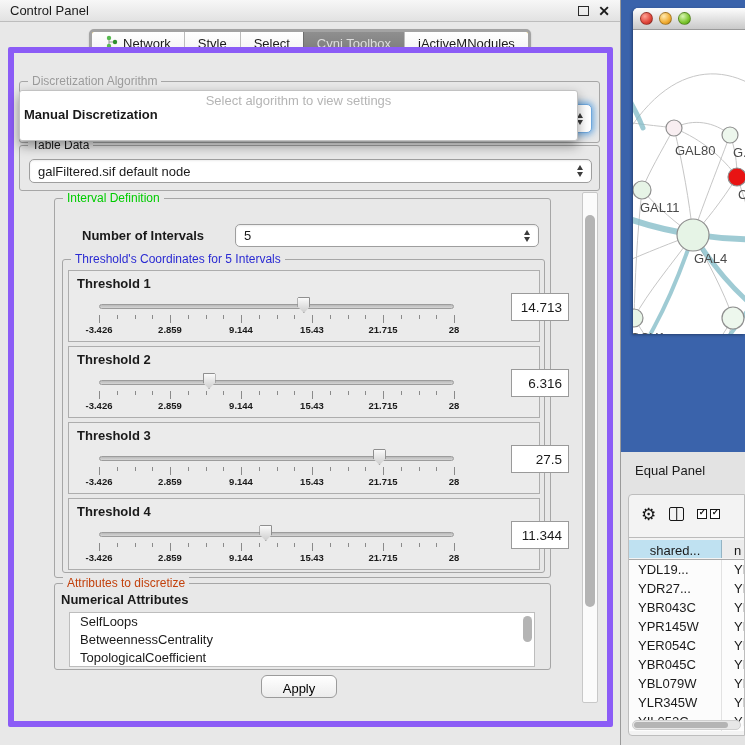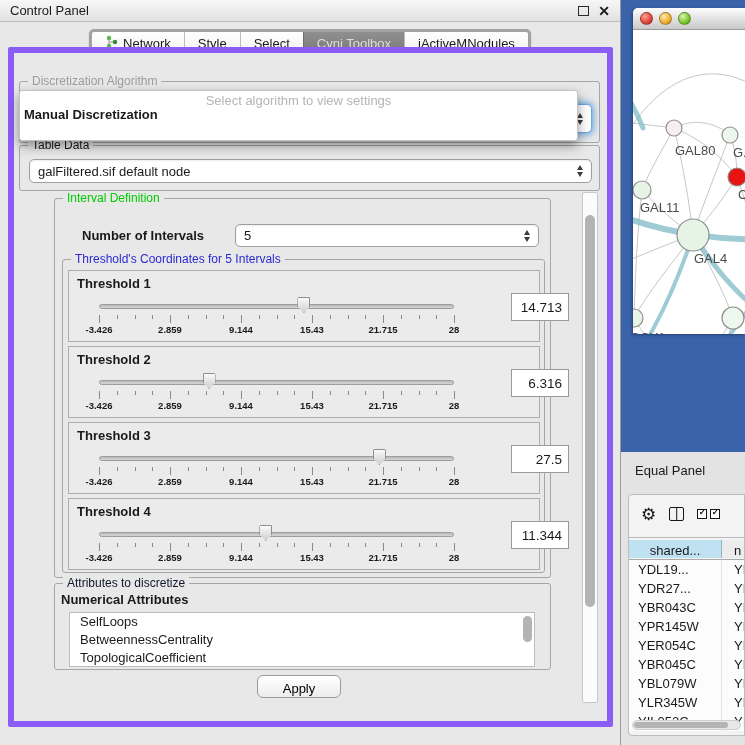--- a/index.html
+++ b/index.html
@@ -62,27 +62,27 @@
   .th-handle { position:absolute; top:26px; width:13px; height:16px; background:linear-gradient(#fafafa,#cfcfcf); border:1px solid #8f8f8f; clip-path:polygon(8% 0%,92% 0%,100% 10%,100% 58%,50% 100%,0% 58%,0% 10%); cursor:grab; }
   .th-ticks { position:absolute; left:30px; top:44px; width:355px; height:9px; }
   .tick { position:absolute; top:0; width:1px; background:#8a8a8a; }
   .tick.minor { height:4px; }
   .tick.major { height:8px; }
   .th-ticklabels { position:absolute; left:30px; top:53px; width:355px; height:13px; }
   .ticklabel { position:absolute; transform:translateX(-50%); font-size:9.5px; font-weight:bold; color:#1a1a1a; white-space:nowrap; }
   .th-value { position:absolute; left:400px; top:22px; width:58px; height:28px; background:#ffffff; border:1px solid #9a9a9a; font-size:13.5px; text-align:right; padding:6px 6px 0 0;margin-left:42px; }
 
   #attr-group { left:35px; top:391px; width:497px; height:87px; }
-  #attr-group > .group-title { color:#0f172a; }
+  #attr-group > .group-title { color:#c2410c; }
   #attr-subtitle { position:absolute; left:6px; top:8px; font-weight:bold; font-size:13px; }
   #attr-list { position:absolute; left:14px; top:28px; width:466px; height:55px; background:#ffffff; border:1px solid #bdbdbd; overflow:hidden; }
   .attr-item { font-size:13px; height:18px; line-height:18px; padding-left:10px; cursor:default; }
   #attr-vthumb { position:absolute; right:2px; top:3px; width:9px; height:26px; background:#b4b4b4; border-radius:5px; }
 
-  #apply-btn { position:absolute; left:50%; top:483px; transform:translateX(-50%); width:84px; height:23px; background:linear-gradient(#ffffff,#ececec); border:1px solid #9b9b9b; border-radius:6px; font-size:13px; font-family:"Liberation Sans",sans-serif; text-align:center; padding-top:3px; cursor:pointer; }
+  #apply-btn { position:absolute; left:50%; top:483px; transform:translateX(-50%); width:76px; height:23px; background:linear-gradient(#ffffff,#ececec); border:1px solid #9b9b9b; border-radius:6px; font-size:13px; font-family:"Liberation Sans",sans-serif; text-align:center; padding-top:3px; cursor:pointer; }
 
   
   #desktop { position:absolute; left:621px; top:0; width:124px; height:452px; background:#3a63ab; }
   #net-frame { position:absolute; left:12px; top:8px; width:112px; height:326px; background:#ffffff; border-radius:5px 0 0 0; overflow:hidden; box-shadow:-1px 1px 3px rgba(0,0,0,.35); }
   #net-titlebar { height:22px; background:linear-gradient(#fdfdfd,#c9c9c9); border-bottom:1px solid #9a9a9a; display:flex; align-items:center; padding-left:7px; gap:6px; border-radius:5px 0 0 0; }
   .tl { width:13px; height:13px; border-radius:50%; border:1px solid rgba(0,0,0,.3); }
   .tl.red    { background:radial-gradient(circle at 35% 30%, #ffa294, #e0453a 60%, #a8281f); }
   .tl.yellow { background:radial-gradient(circle at 35% 30%, #ffeab0, #f0ac32 60%, #bd7d14); }
   .tl.green  { background:radial-gradient(circle at 35% 30%, #d9f5b2, #7cc52e 60%, #4d9a12); }
   #net-canvas { width:112px; height:388px; }

